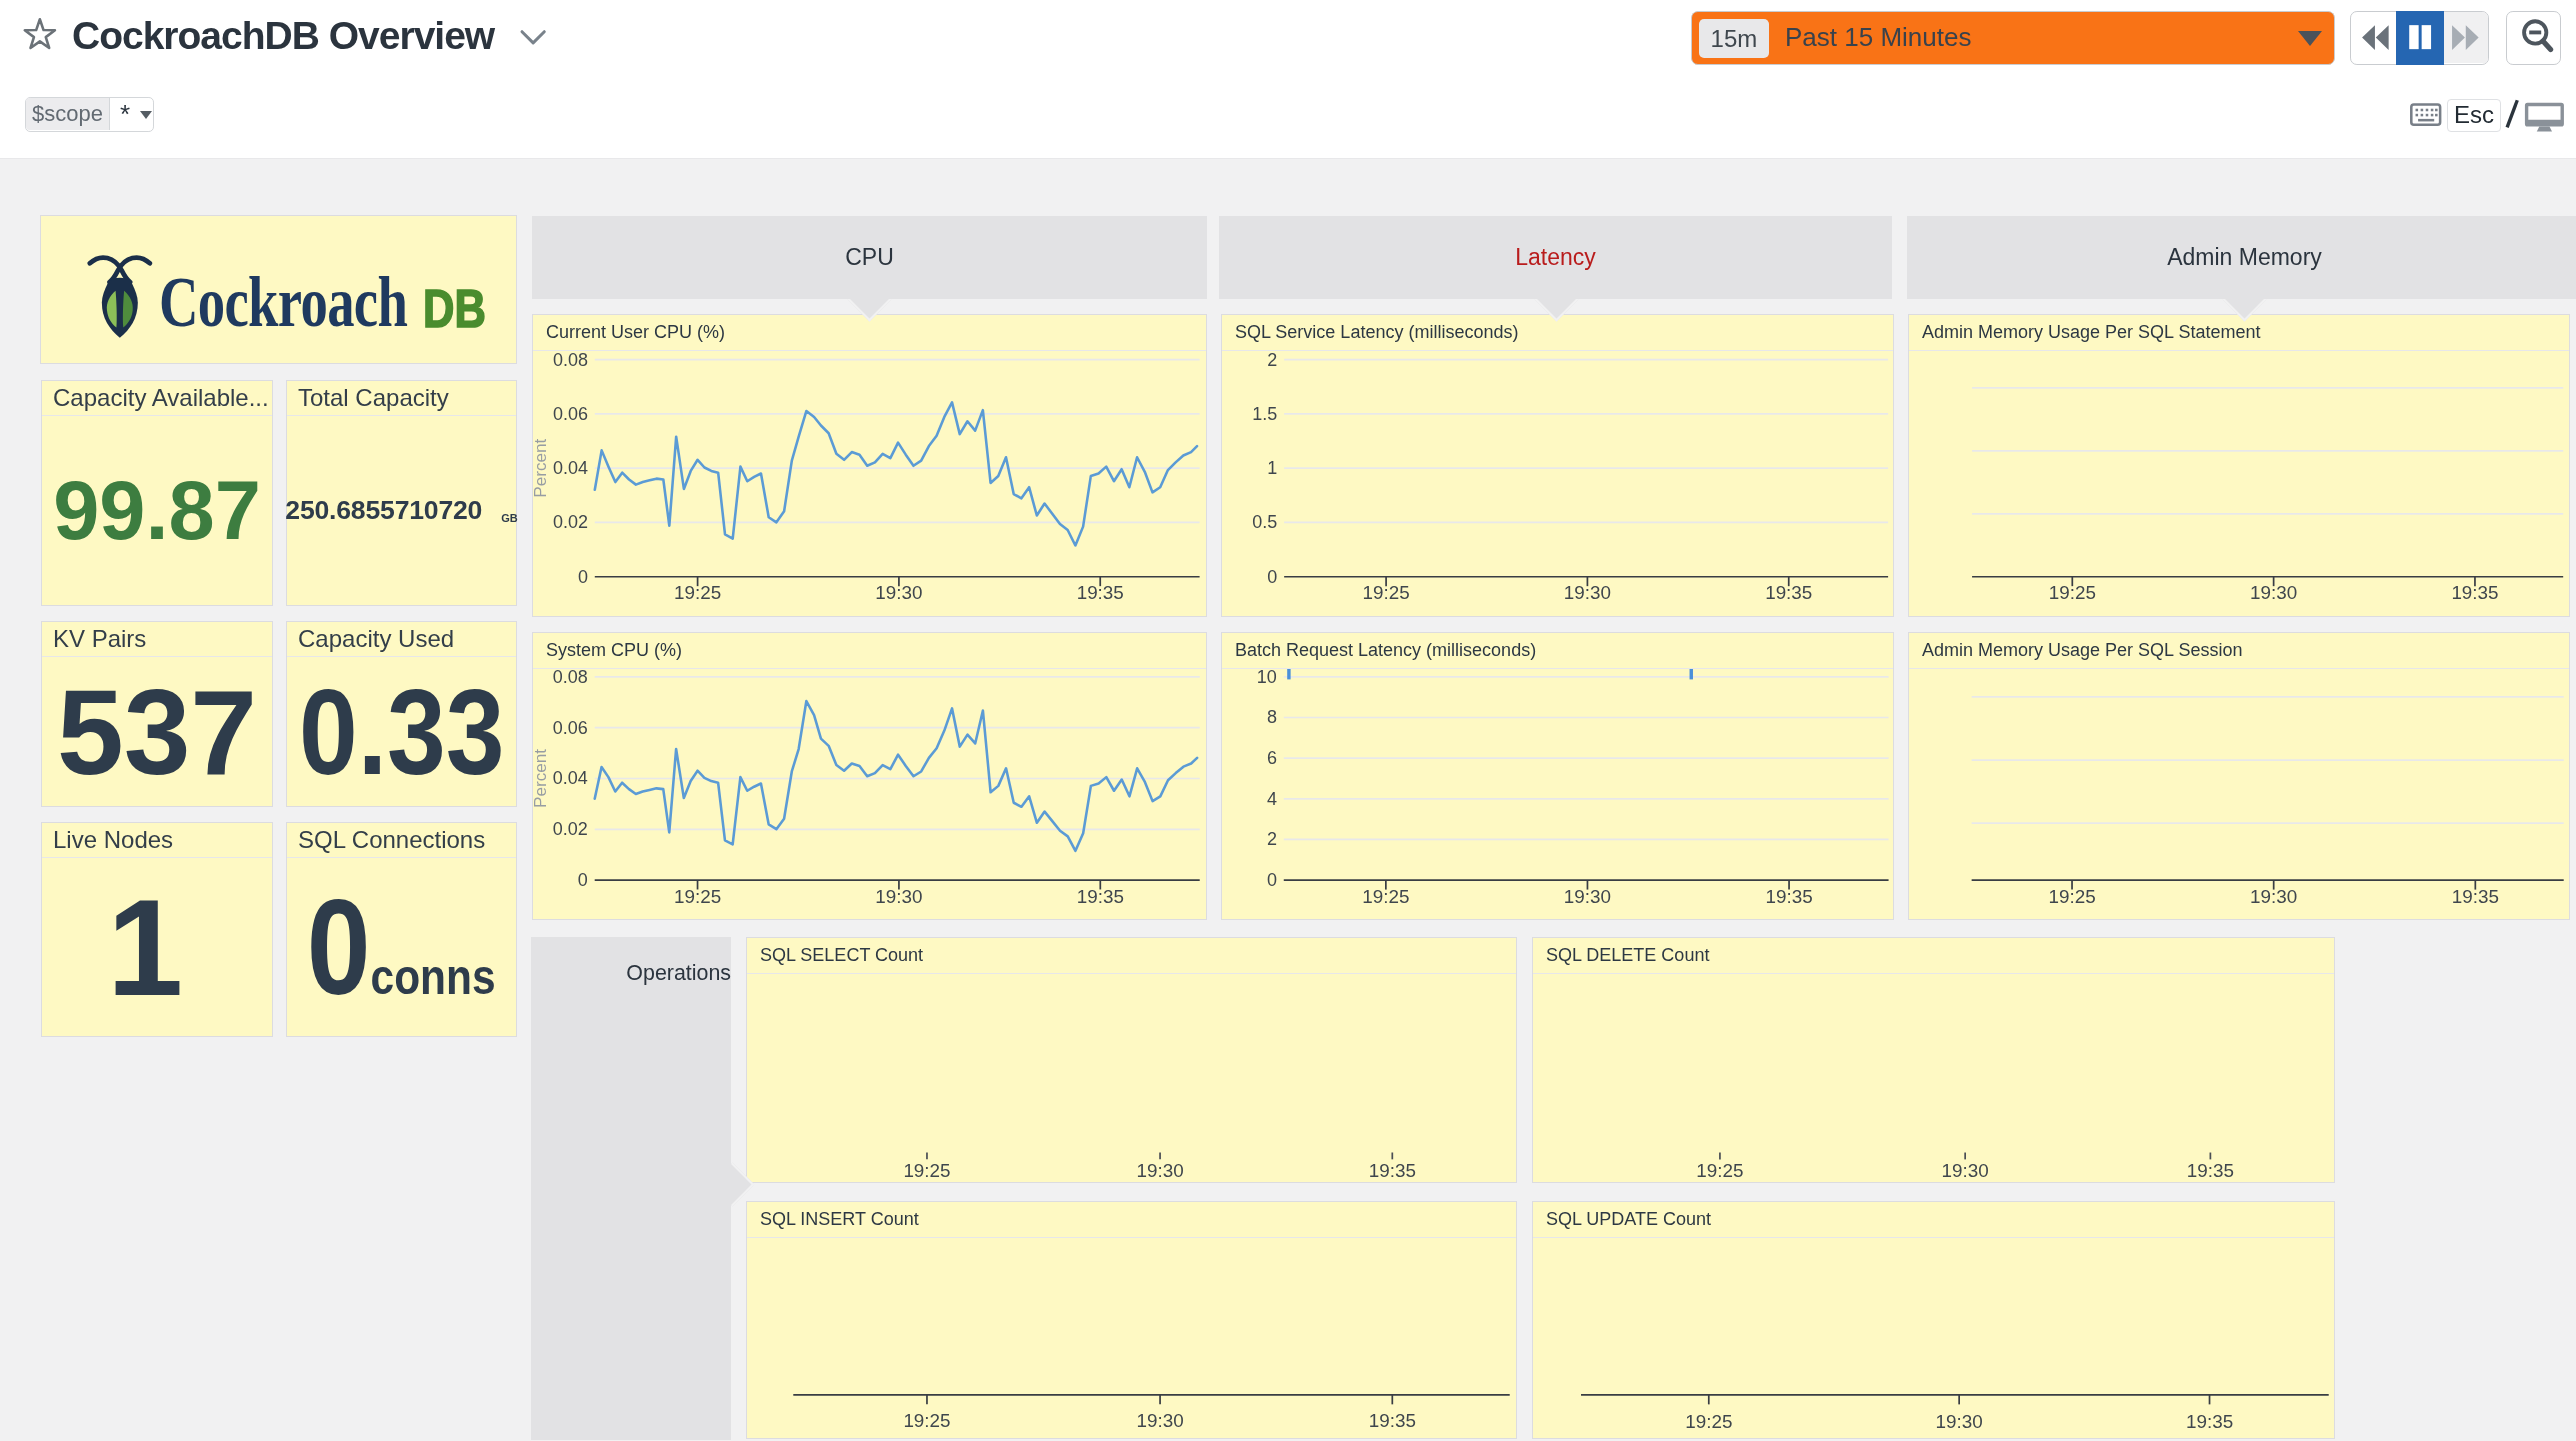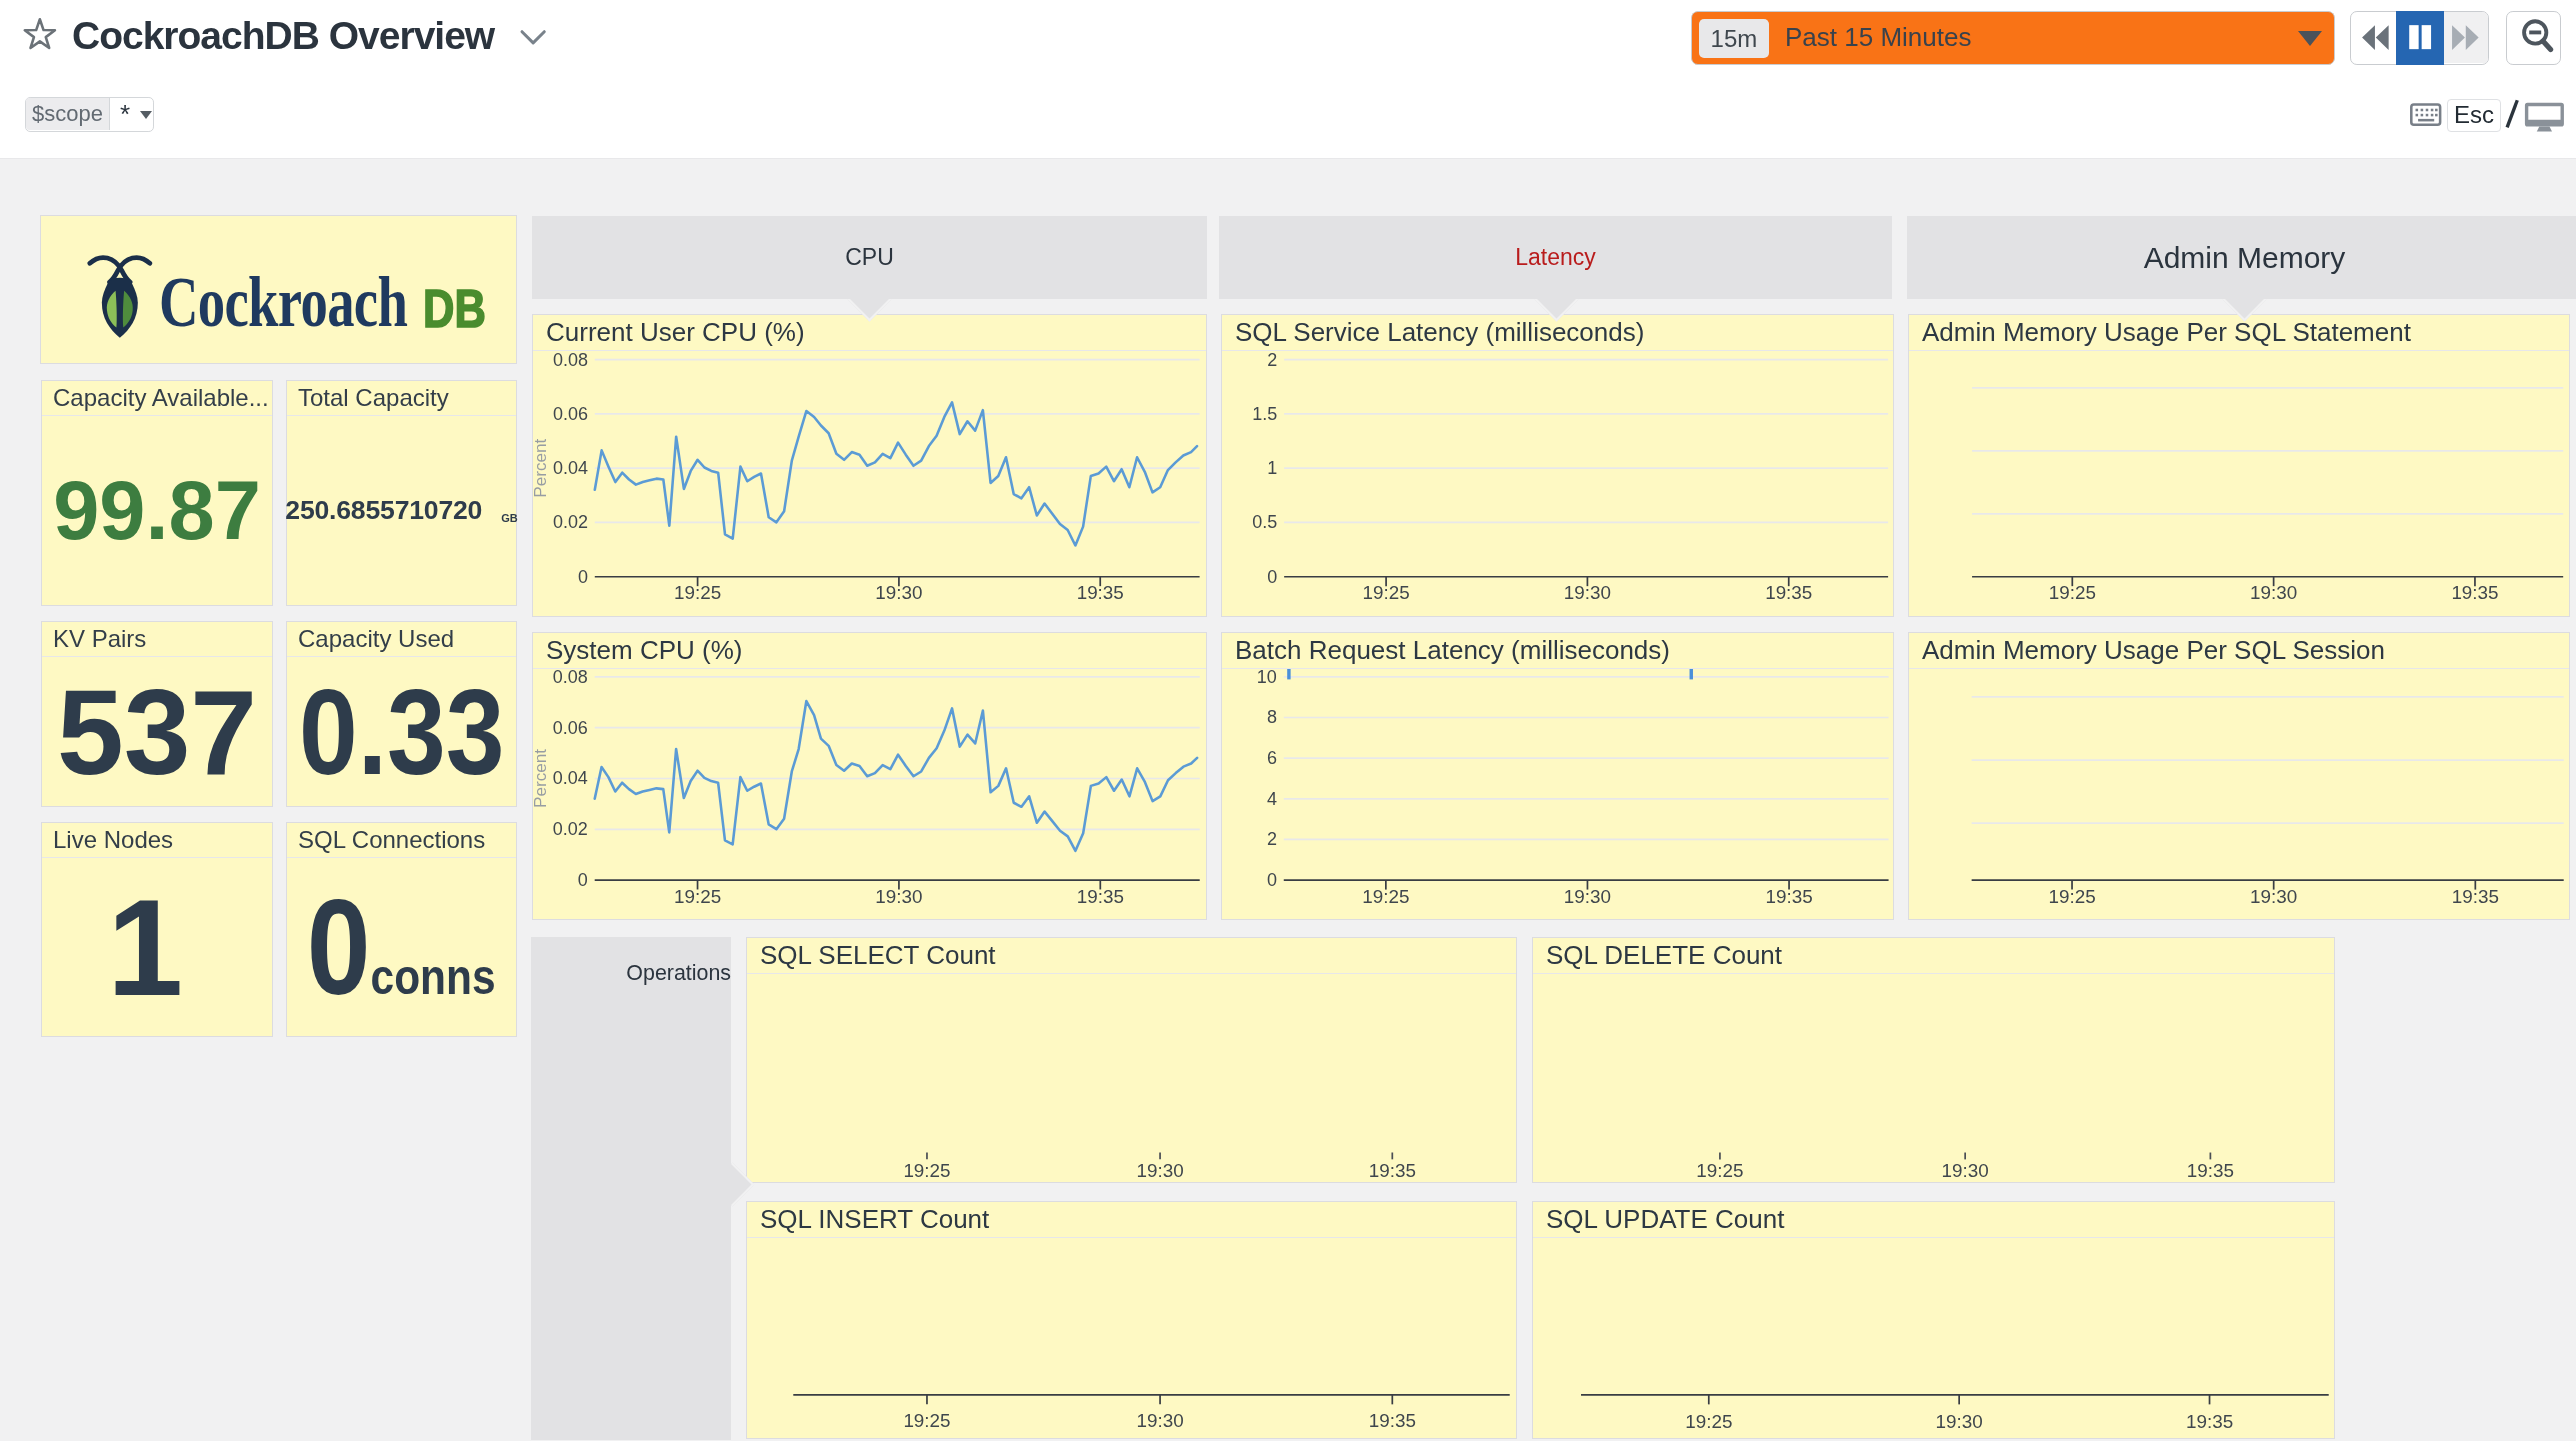--- a/index.html
+++ b/index.html
@@ -1,17 +1,17 @@
 <!DOCTYPE html>
 <html style="font-size:13.7px"><head><meta charset="utf-8"><style>
 *{margin:0;padding:0;box-sizing:border-box}
 html,body{width:2576px;height:1441px;background:#f1f1f2;font-family:"Liberation Sans",sans-serif;overflow:hidden;position:relative}
 .abs{position:absolute}
 .chart,.vbox{position:absolute;background:#fef9c3;border:1.7px solid #dcdce0}
-.ctitle{height:36px;line-height:34px;border-bottom:1.7px solid #e7e7ea;padding-left:13px;font-size:26px;color:#2d3843;white-space:nowrap;overflow:hidden}
+.ctitle{height:36px;line-height:34px;border-bottom:1.7px solid #e7e7ea;padding-left:13px;font-size:18px;color:#2d3843;white-space:nowrap;overflow:hidden}
 .vtitle{height:35px;line-height:33px;border-bottom:1.7px solid #e7e7ea;padding-left:11px;font-size:24px;color:#333e49;white-space:nowrap;overflow:hidden}
 .vval{position:absolute;left:0;right:0;top:35px;bottom:0;display:flex;align-items:center;justify-content:center}
 .ghead{position:absolute;background:#e2e2e4;z-index:2}
 .ptr-d{position:absolute;width:31px;height:31px;background:#e2e2e4;transform:rotate(45deg);z-index:1;
 border-right:2.6px solid #f1f1f2;border-bottom:2.6px solid #f1f1f2}
 .ptr-r{position:absolute;width:31px;height:31px;background:#e2e2e4;transform:rotate(45deg);z-index:1;
 border-right:2.6px solid #f1f1f2;border-top:2.6px solid #f1f1f2}
 </style></head><body>
 <div class="abs" style="left:0;top:0;width:2576px;height:159px;background:#fff;border-bottom:1.7px solid #e8e8ea"></div>
 <svg class="abs" style="left:0;top:0" width="600" height="60" viewBox="0 0 700 70">
@@ -67,21 +67,21 @@
     </g>
 </svg>
 <div class="abs" style="left:2447px;top:99px;width:54px;height:33px;background:#fff;border:1.7px solid #dfe1e4;border-radius:4px;text-align:center;line-height:30px;font-size:24px;color:#222b33">Esc</div>
 <div class="ghead" style="left:532px;top:216px;width:675px;height:83px"></div>
 <div style="position:absolute;left:698px;top:216px;width:343px;height:83px;display:flex;align-items:center;justify-content:center;font-size:23px;color:#2b343e;z-index:3">CPU</div>
 <div class="ptr-d" style="left:854px;top:284px"></div>
 <div class="ghead" style="left:1219px;top:216px;width:673px;height:83px"></div>
 <div style="position:absolute;left:1384px;top:216px;width:343px;height:83px;display:flex;align-items:center;justify-content:center;font-size:23px;color:#b91c1c;z-index:3">Latency</div>
 <div class="ptr-d" style="left:1541px;top:284px"></div>
 <div class="ghead" style="left:1907px;top:216px;width:669px;height:83px"></div>
-<div style="position:absolute;left:2073px;top:216px;width:343px;height:83px;display:flex;align-items:center;justify-content:center;font-size:30px;color:#2b343e;z-index:3">Admin Memory</div>
+<div style="position:absolute;left:2073px;top:216px;width:343px;height:83px;display:flex;align-items:center;justify-content:center;font-size:23px;color:#2b343e;z-index:3">Admin Memory</div>
 <div class="ptr-d" style="left:2229px;top:284px"></div>
 <div class="ghead" style="left:531px;top:937px;width:200px;height:503px"></div>
 <div class="abs" style="left:531px;top:961px;width:200px;text-align:right;font-size:21.4px;color:#2b343e;z-index:3">Operations</div>
 <div class="ptr-r" style="left:717px;top:1169px"></div>
 <div class="vbox" style="left:40px;top:215px;width:477px;height:149px">
 <svg class="abs" style="left:0;top:0" width="473" height="146" viewBox="0 0 552 170">
 <g transform="translate(-47,-251)">
 <path d="M104,306 C117,294 133,299 141,314 C144,320 147,325 151,328" fill="none" stroke="#1b2f49" stroke-width="5.5" stroke-linecap="round"></path>
 <path d="M174,306 C161,294 145,299 137,314 C134,320 131,325 127,328" fill="none" stroke="#1b2f49" stroke-width="5.5" stroke-linecap="round"></path>
 <path d="M125,329 C131,321 147,321 153,329 C157,337 160,345 160,352 C160,370 151,383 139,393 C127,383 118,370 118,352 C118,345 121,337 125,329 Z" fill="#1b2f49"></path>

